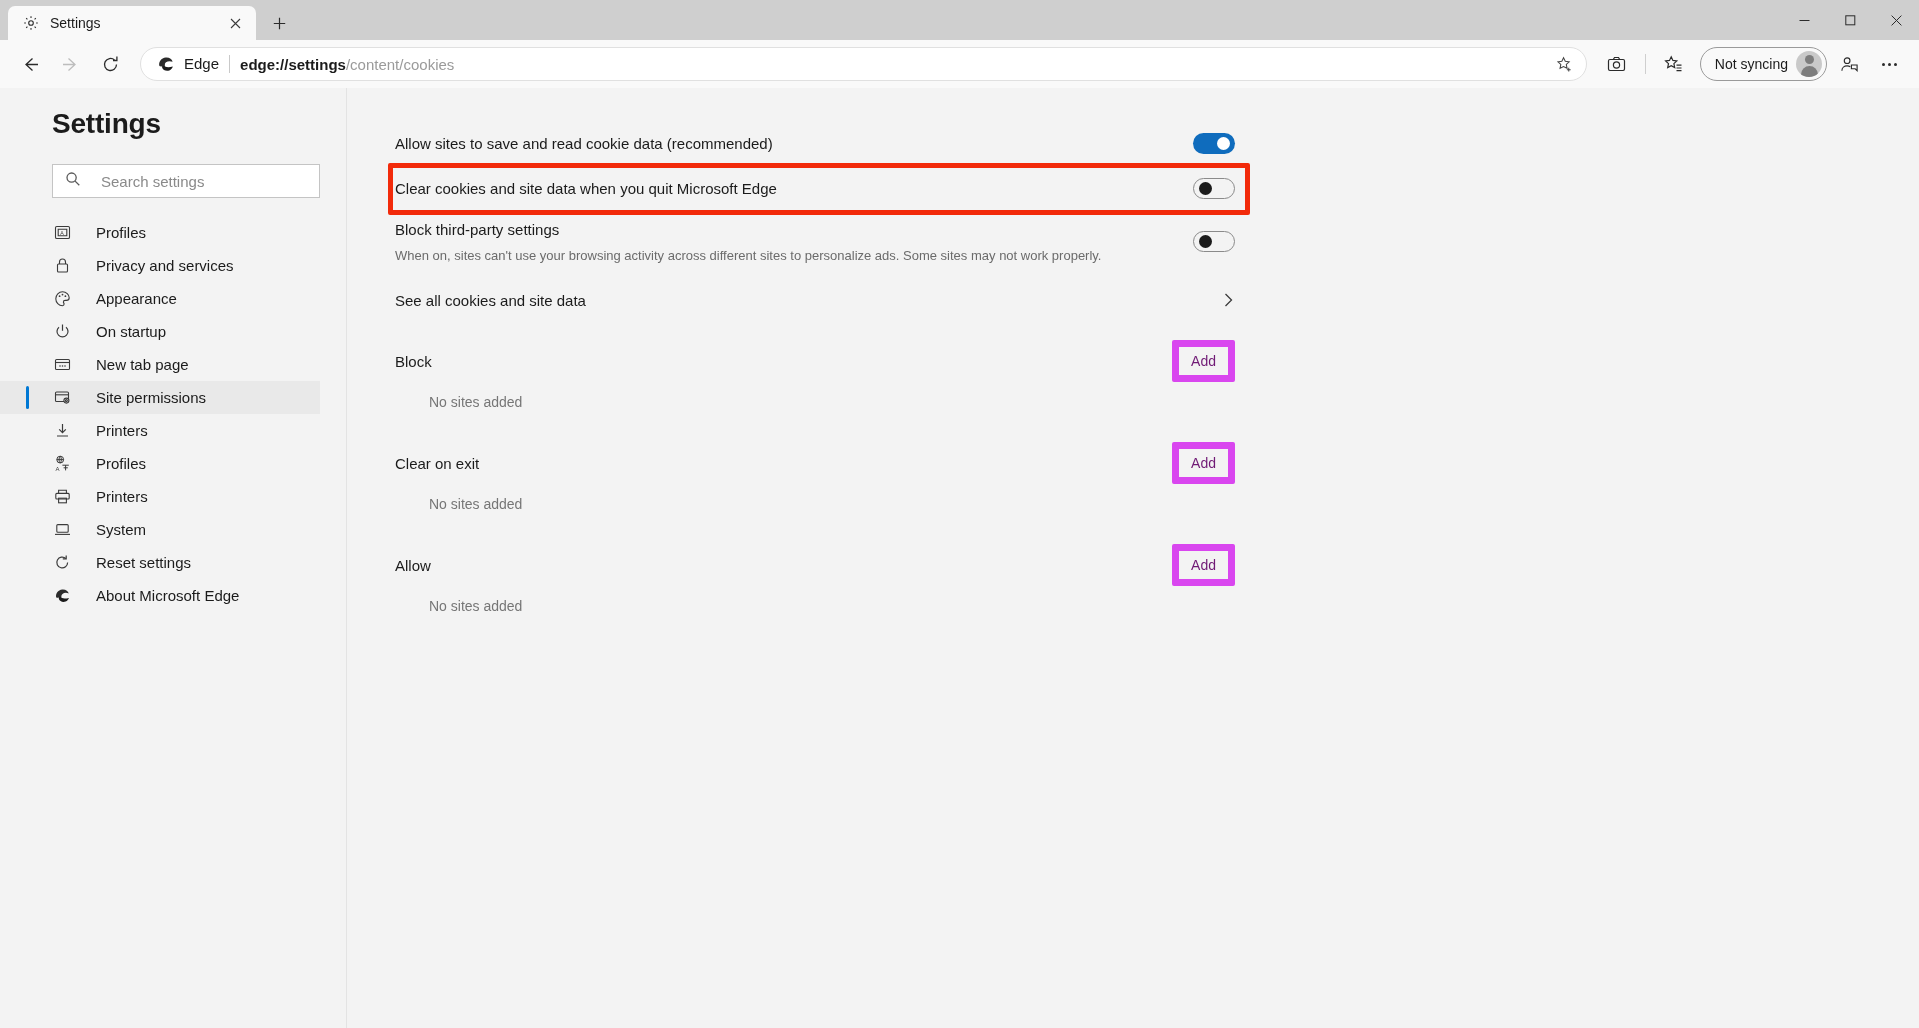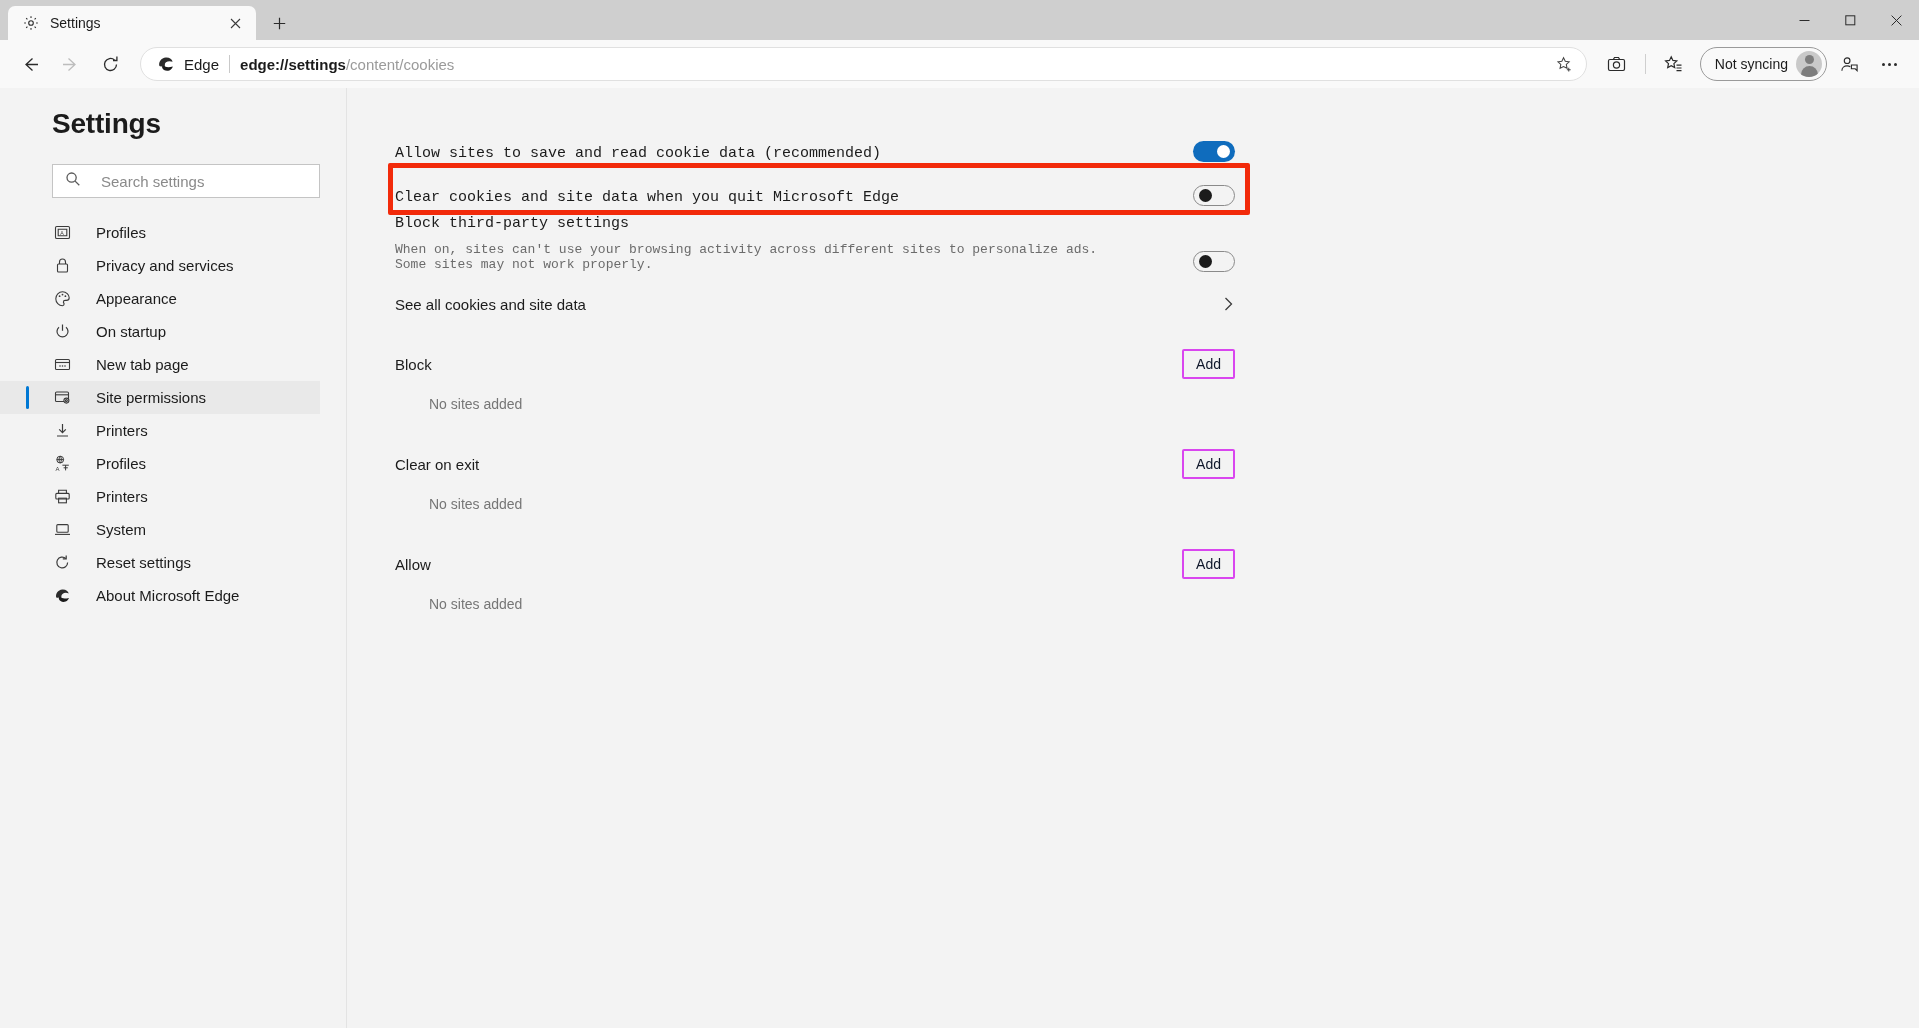--- a/index.html
+++ b/index.html
@@ -89,21 +89,21 @@
     margin: 0 8px;
     background: #ffffff;
     border: 1px solid #e0e0e0;
     border-radius: 17px;
     display: flex;
     align-items: center;
     padding: 0 6px 0 16px;
     gap: 10px;
   }
   .omni-brand {
-    display: flex; align-items: center; gap: 9px;
+    display: flex; gap: 9px;
     font-size: 15px; color: #1b1b1b;
   }
   .omni-sep {
     width: 1px; height: 18px; background: #c9c9c9;
   }
   .omni-url {
     flex: 1;
     font-size: 15px;
     color: #9a9a9a;
     white-space: nowrap;
@@ -236,25 +236,24 @@
     margin-bottom: 20px;
   }
   .back-arrow { color: #0a5a9c; display: flex; align-items: center; }
   .crumb-text { font-size: 21px; color: #1b1b1b; }
   .crumb-link { color: #0a5a9c; }
 
   .content { padding-left: 48px; max-width: 900px; }
 
   .row {
     display: flex;
-    align-items: flex-end;
+    align-items: center;
     justify-content: space-between;
     padding: 0 12px 0 0;
     min-height: 40px;
-    font-family: Liberation Mono, monospace;
   }
   .row-body { padding-top: 9px; }
   .row-label { font-size: 15px; color: #1b1b1b; }
   .row-desc { font-size: 13px; color: #6b6b6b; margin-top: 10px; max-width: 720px; }
 
   .toggle {
     width: 42px; height: 21px;
     border-radius: 11px;
     position: relative;
     flex: 0 0 42px;
@@ -287,26 +286,26 @@
   .section-head {
     display: flex;
     align-items: center;
     justify-content: space-between;
     padding-right: 12px;
     min-height: 40px;
   }
   .section-title { font-size: 15px; color: #1b1b1b; }
   .add-btn {
     min-width: 52px;
-    height: 30px;
+    height: 42px;
     background: #f3f3f3;
-    border: 2px solid #d946ef;
+    border: 7px solid #d946ef;
     border-radius: 2px;
     font-size: 14px;
-    color: #0f172a;
+    color: #701a75;
     font-family: "Liberation Sans", sans-serif;
     padding: 0 12px;
     cursor: pointer;
   }
   .empty-note {
     font-size: 14px;
     color: #767676;
     padding: 12px 0 0 34px;
   }
 

